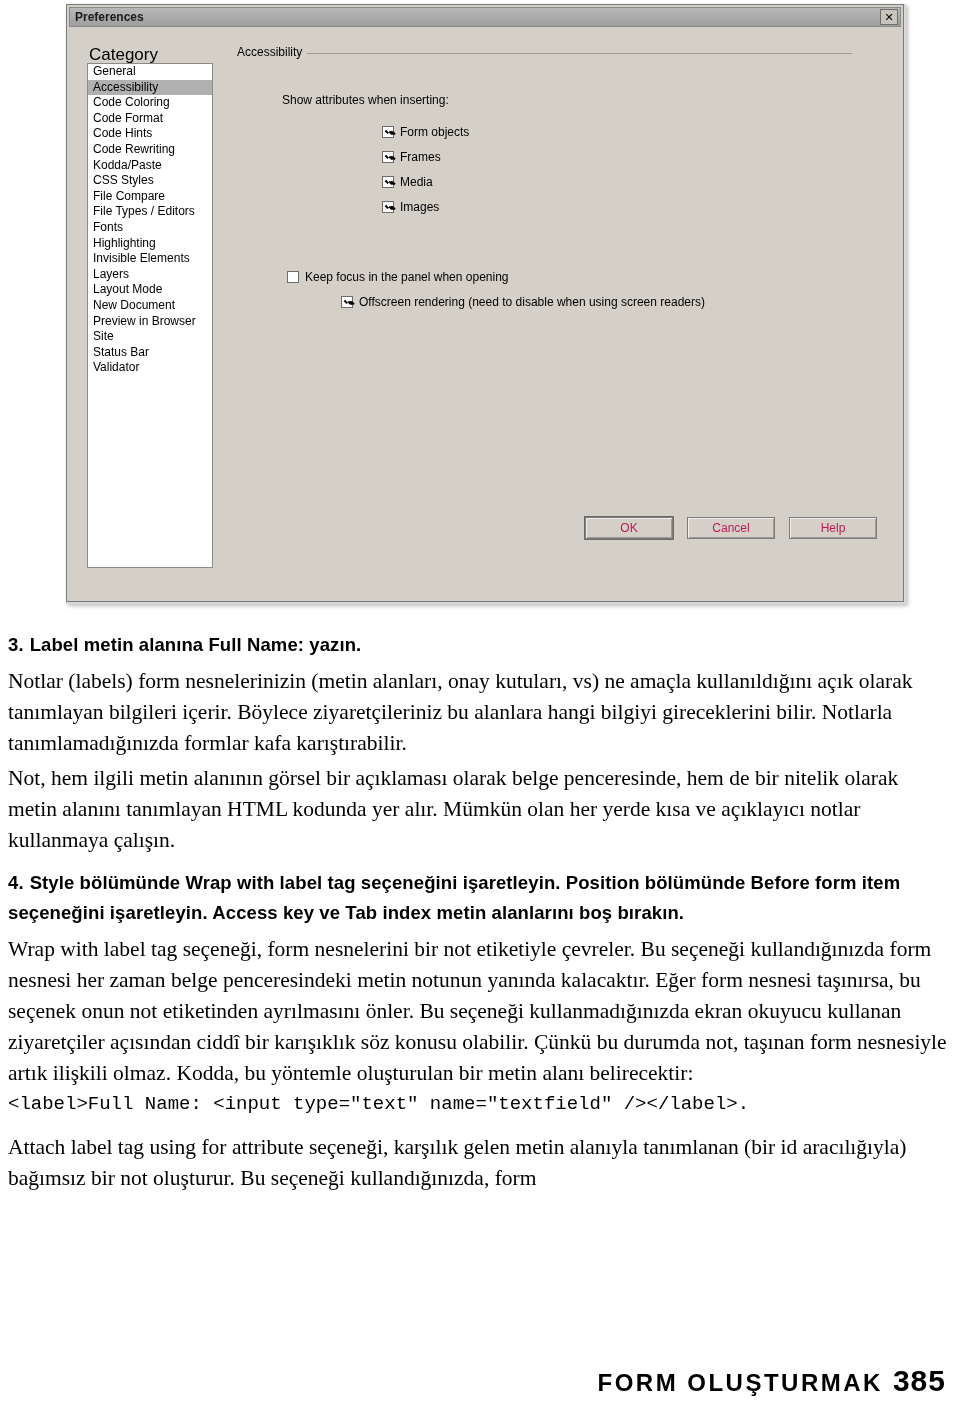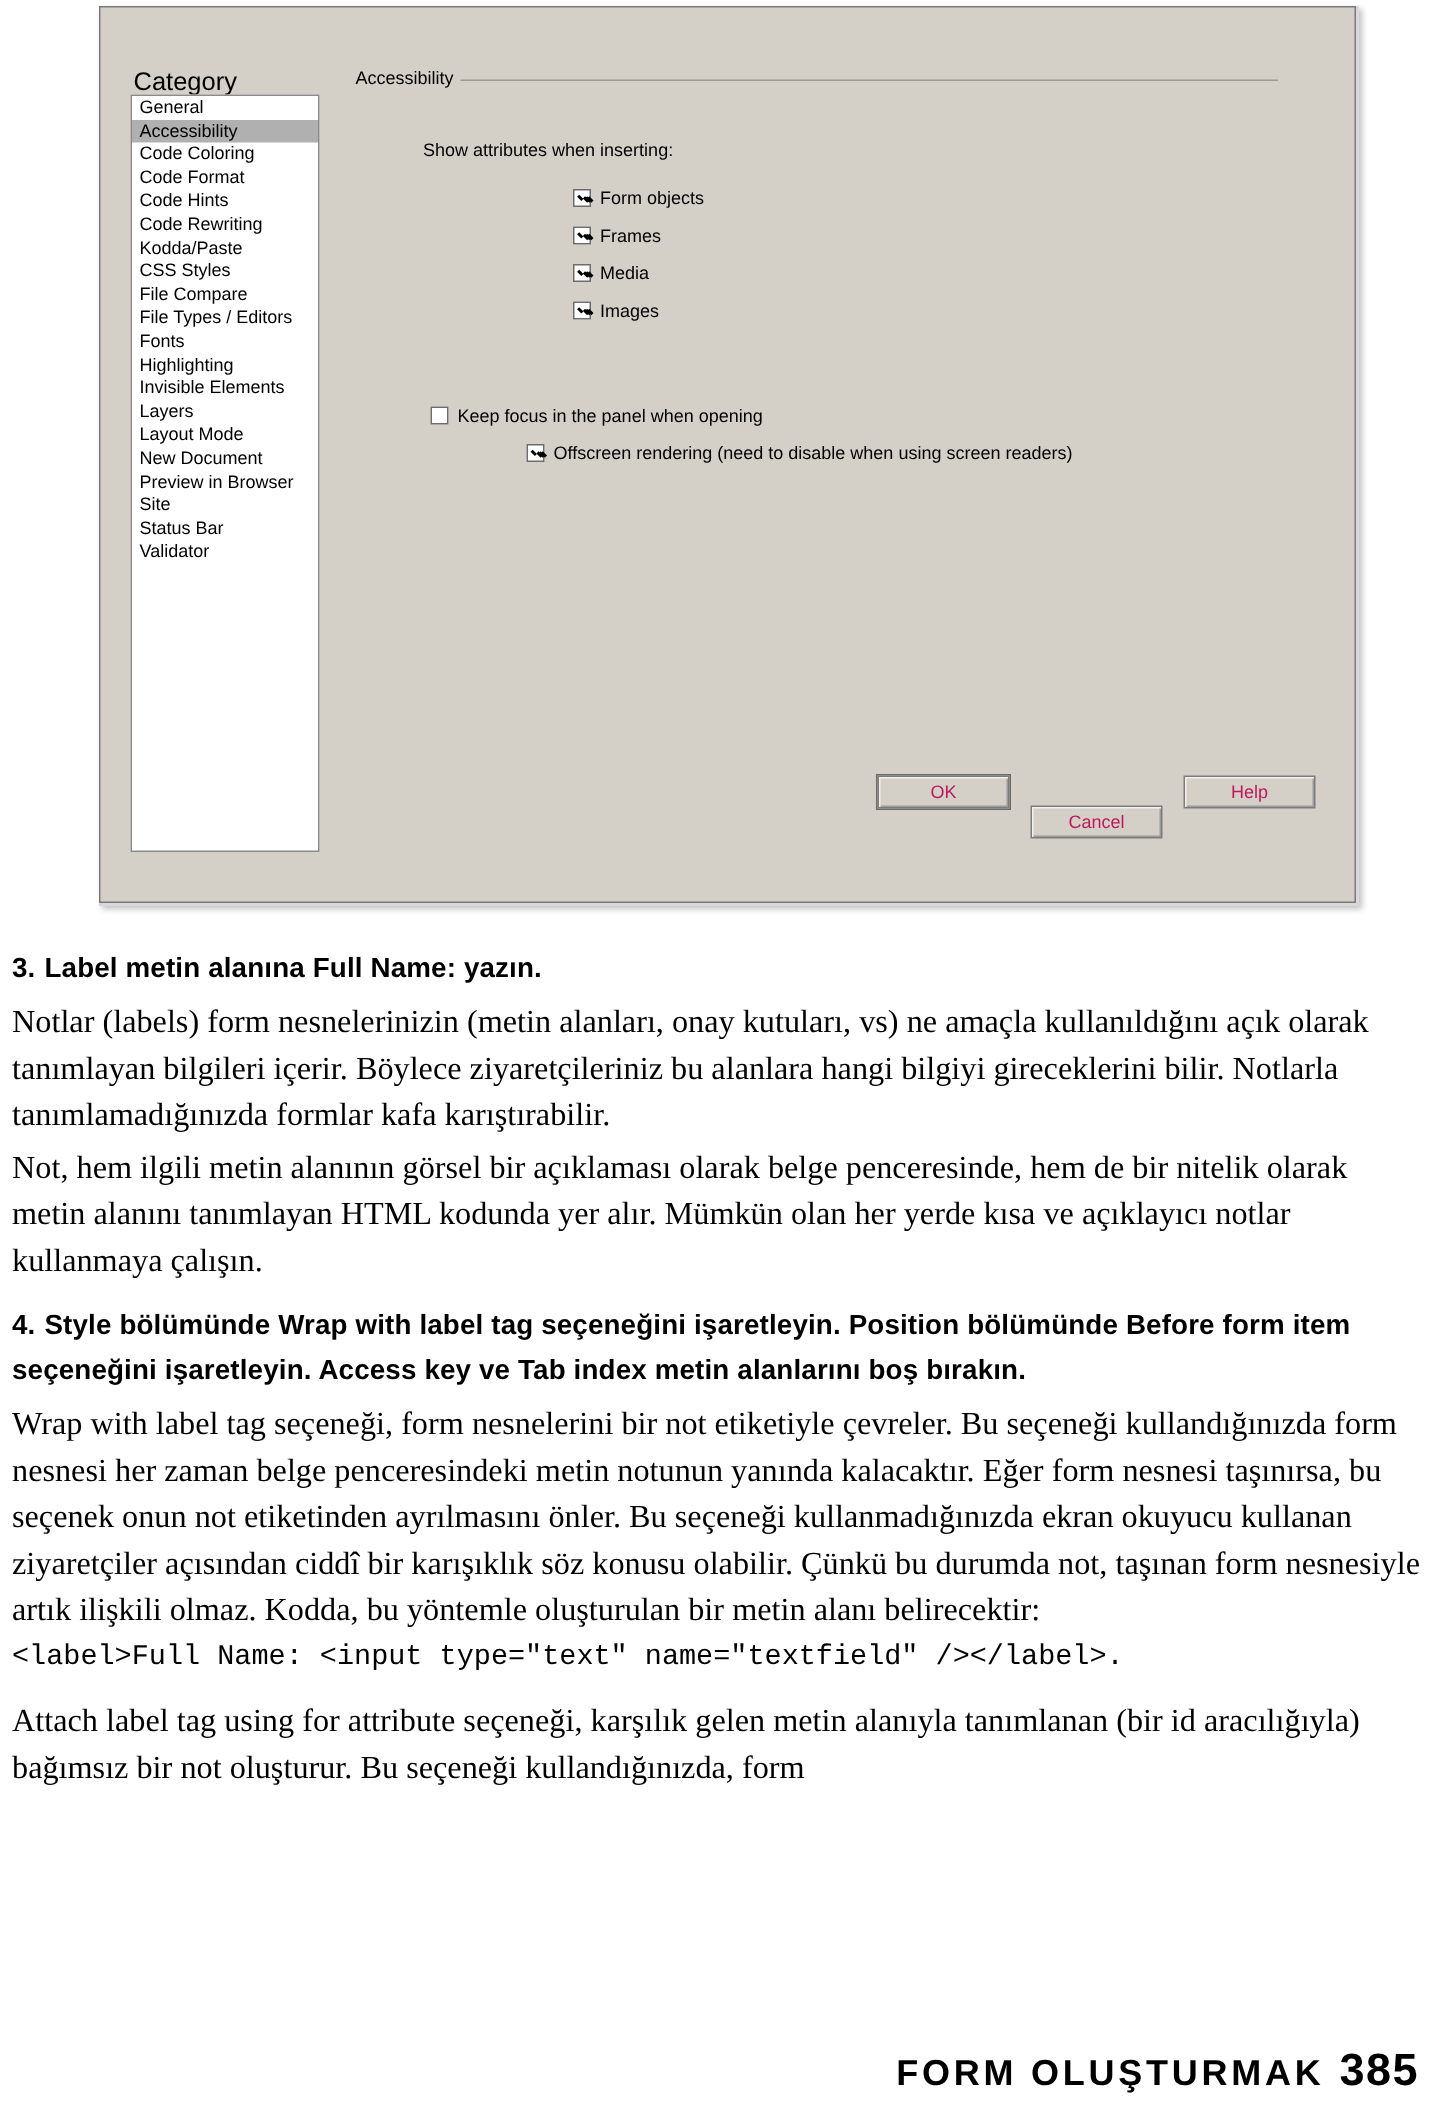--- a/index.html
+++ b/index.html
@@ -239,20 +239,24 @@
     letter-spacing: 1px;
     margin-left: 10px;
   }
 </style>
 </head>
 <body>
 
 <div class="screenshot-wrap">
   <div class="dialog">
 
+    <div class="titlebar">
+      <span class="titlebar-text">Preferences</span>
+      <div class="titlebar-close">✕</div>
+    </div>
 
     <div class="label-category">Category</div>
     <div class="label-accessibility">Accessibility</div>
     <div class="rule-right"></div>
 
     <div class="category-list">
       <div class="cat-item">General</div>
       <div class="cat-item selected">Accessibility</div>
       <div class="cat-item">Code Coloring</div>
       <div class="cat-item">Code Format</div>
@@ -291,29 +295,29 @@
       </div>
       <div class="cb-row" style="left:100px; top:135px;">
         <span class="cbox checked"></span>
         <span class="cb-label">Images</span>
       </div>
 
       <div class="cb-row" style="left:5px; top:205px;">
         <span class="cbox"></span>
         <span class="cb-label">Keep focus in the panel when opening</span>
       </div>
-      <div class="cb-row" style="left:21px; top:230px;padding-left:48px;">
+      <div class="cb-row" style="left:11px; top:230px;padding-left:48px;">
         <span class="cbox checked"></span>
         <span class="cb-label">Offscreen rendering (need to disable when using screen readers)</span>
       </div>
     </div>
 
     <div class="buttons">
       <div class="btn default" style="left:518px; top:512px;">OK</div>
-      <div class="btn" style="left:620px; top:532px;text-align:center;">Cancel</div>
+      <div class="btn" style="left:620px; top:512px;text-align:center;">Cancel</div>
       <div class="btn" style="left:722px; top:512px;">Help</div>
     </div>
 
   </div>
 </div>
 
 <div class="content">
 
   <div class="step-head">
     <span class="num">3.</span><span>Label metin alanına Full Name: yazın.</span>

